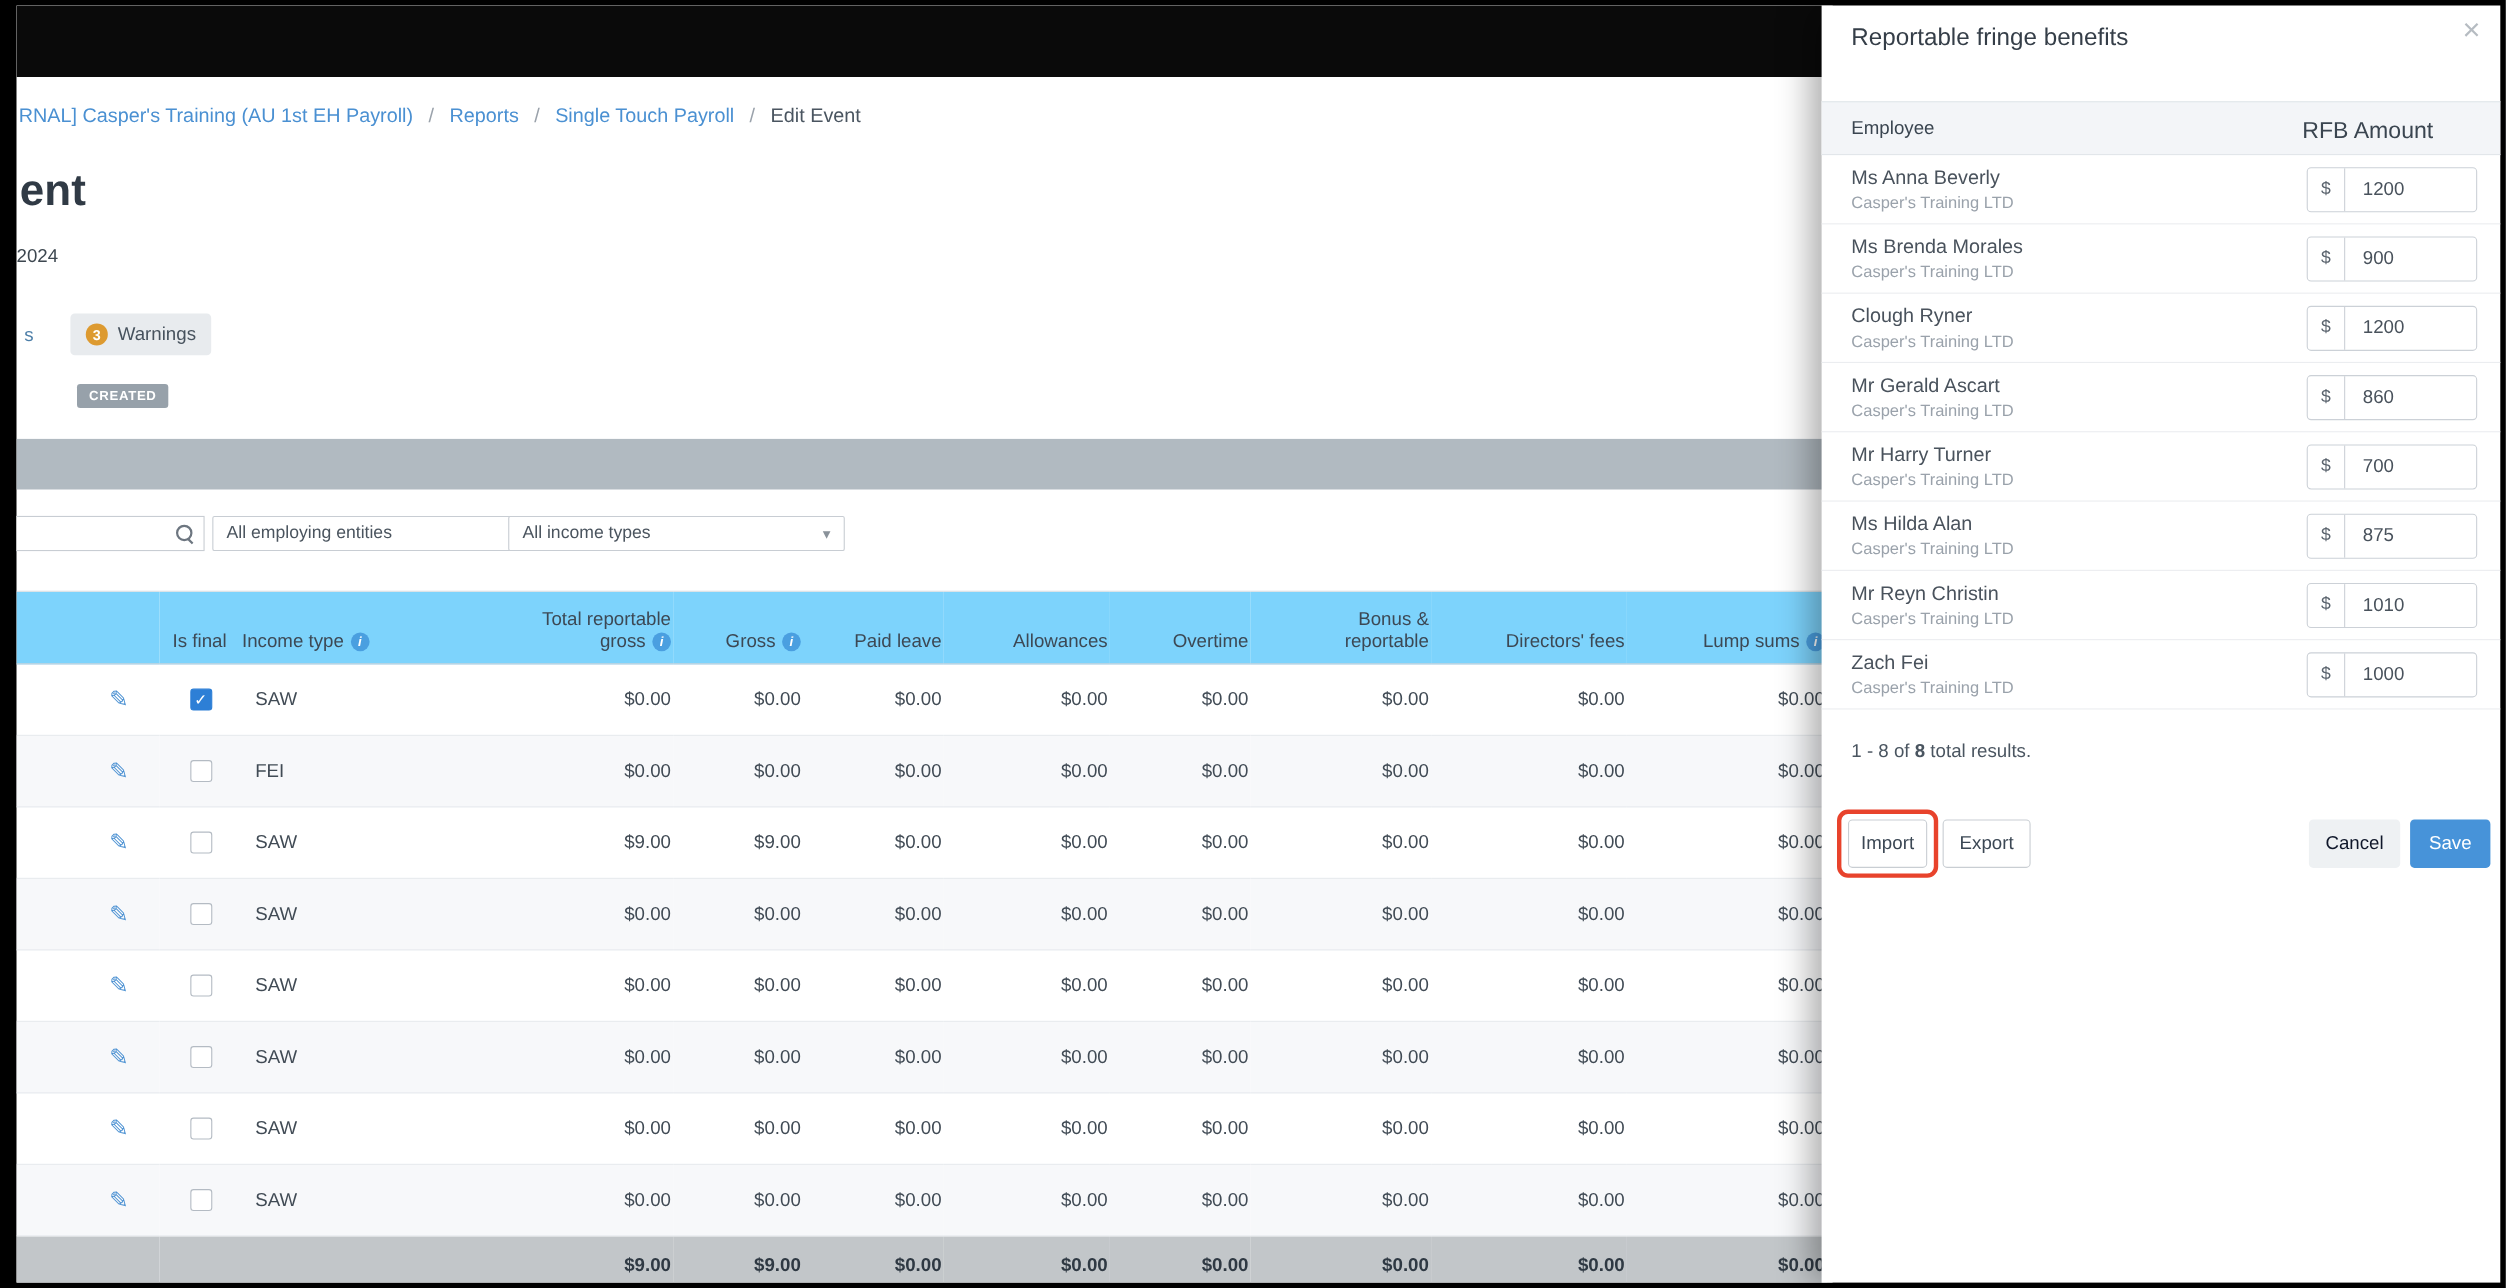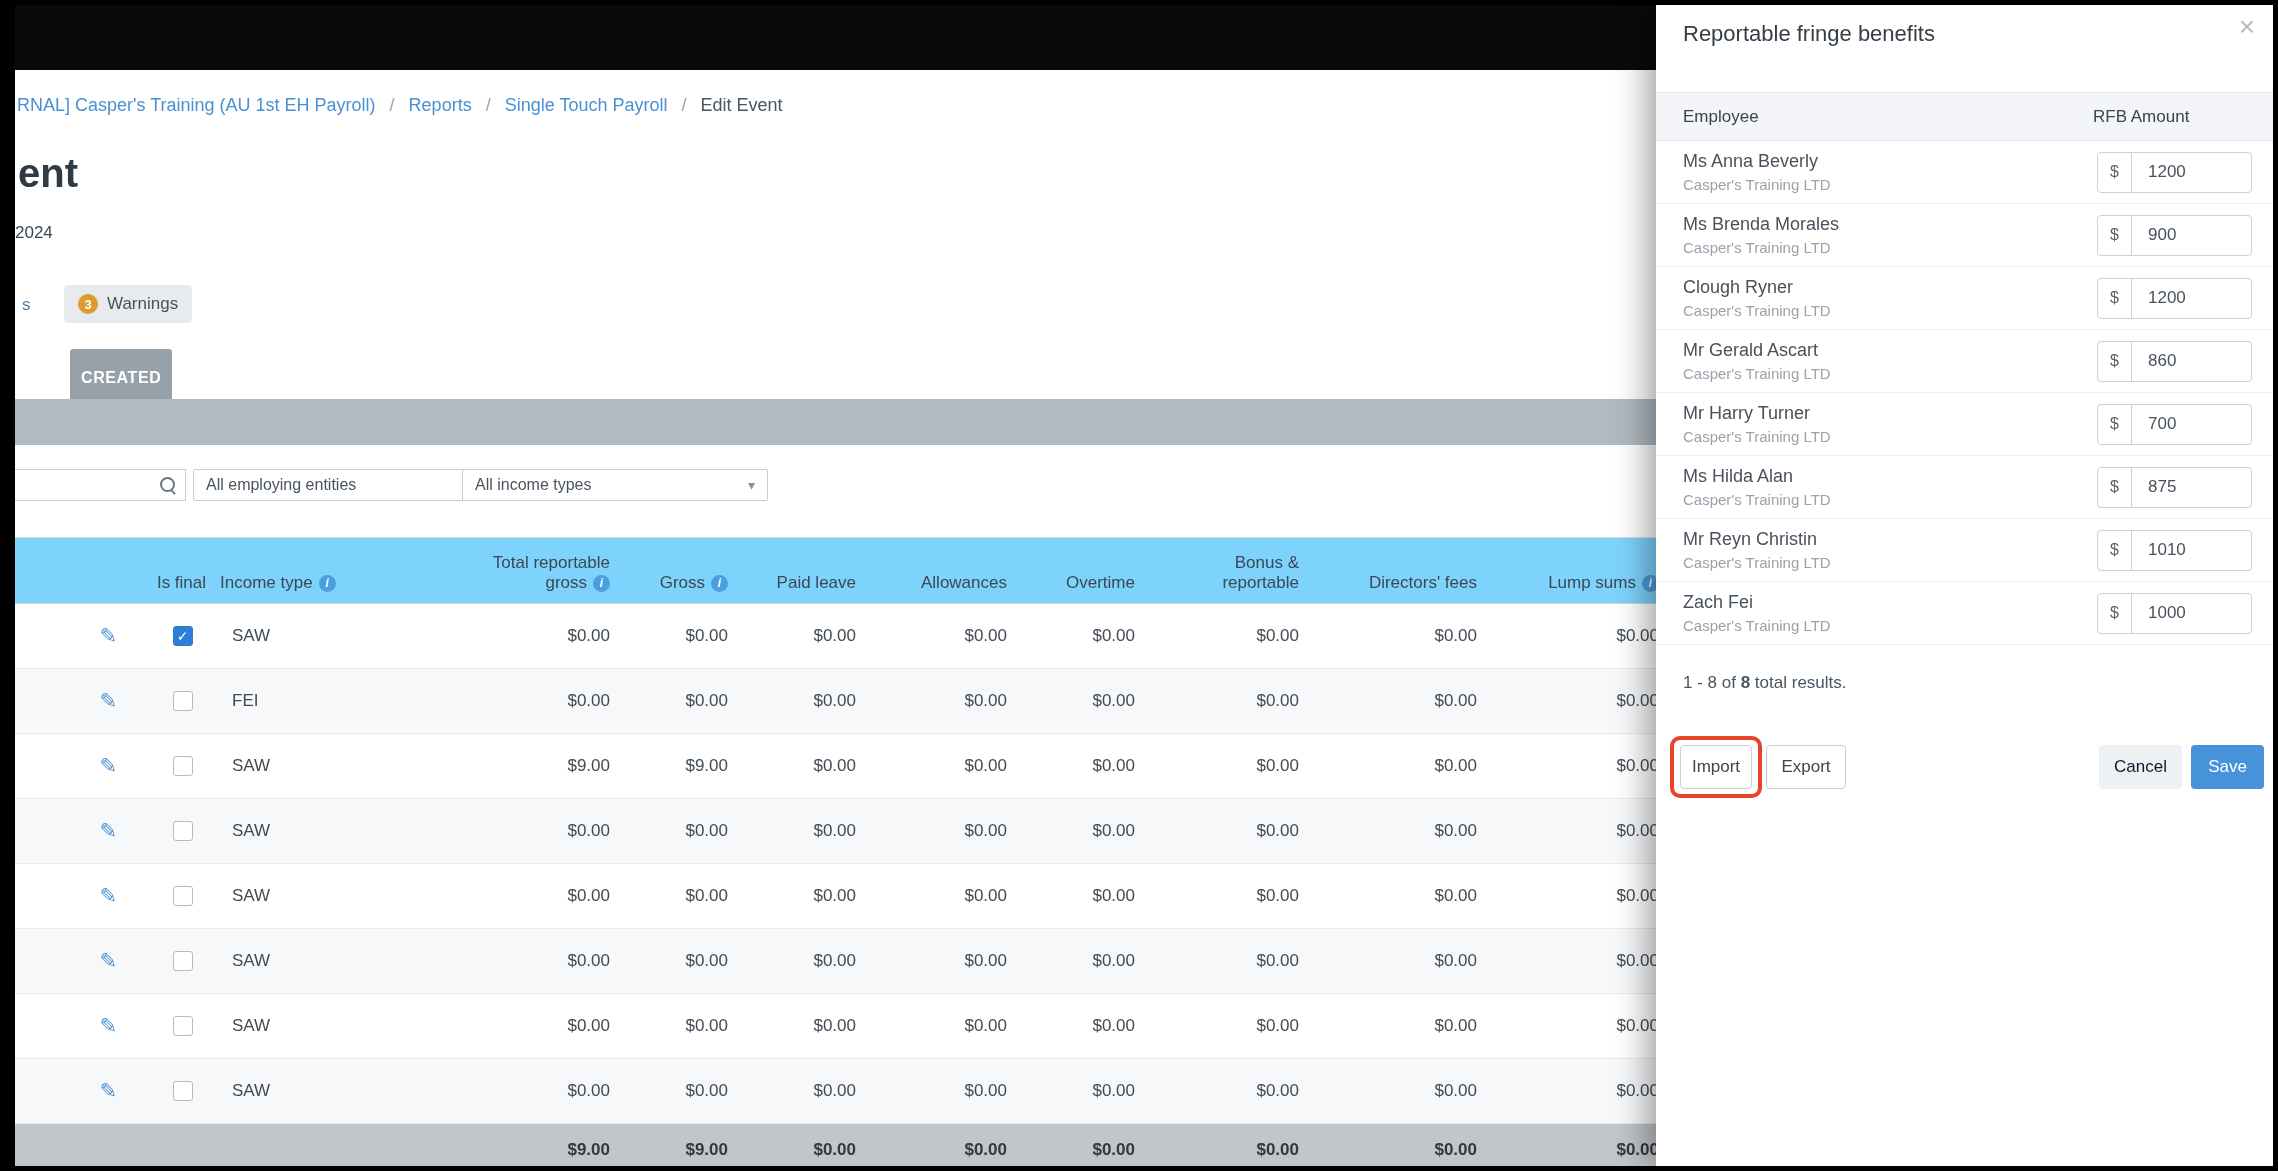--- a/index.html
+++ b/index.html
@@ -16,22 +16,22 @@
   .crumb-current{color:#4a5560;}
   .page-heading{position:absolute;top:146px;left:3px;font-size:40px;font-weight:600;color:#303a45;}
   .date-fragment{position:absolute;top:218px;left:0;font-size:17px;color:#3d4750;}
   .tabs{position:absolute;top:280px;left:0;height:40px;width:100%;}
   .tab-fragment{position:absolute;left:7px;top:10px;font-size:17px;color:#4c7ea8;cursor:pointer;}
   .tab-warnings{position:absolute;left:49px;top:0;height:38px;background:#e8ebee;border-radius:4px;
     display:flex;align-items:center;gap:9px;padding:0 14px;cursor:pointer;box-sizing:border-box;}
   .badge-warning{width:20px;height:20px;border-radius:50%;background:#dd9a30;color:#fff;font-size:13px;
     font-weight:700;display:flex;align-items:center;justify-content:center;}
   .tab-warnings-label{font-size:17px;color:#47525d;}
-  .status-badge{position:absolute;top:344px;left:55px;background:#97a1aa;color:#fff;font-size:16px;
-    font-weight:700;letter-spacing:.6px;padding:20px 11px;border-radius:3px;}
+  .status-badge{position:absolute;top:344px;left:55px;background:#97a1aa;color:#fff;font-size:12px;
+    font-weight:700;letter-spacing:.6px;padding:4px 11px;border-radius:3px;}
   .slate-band{position:absolute;top:394px;left:0;width:100%;height:46px;background:#b1bac1;}
   .search-box{position:absolute;top:464px;left:-8px;width:179px;height:32px;border:1px solid #c8cdd3;
     background:#fff;box-sizing:border-box;}
   .search-box input{border:none;outline:none;width:140px;height:28px;margin:1px 0 0 6px;font-size:16px;
     font-family:inherit;color:#4a545e;background:transparent;}
   .mag{position:absolute;right:10px;top:7px;width:11px;height:11px;border:2px solid #6d7680;border-radius:50%;}
   .mag::after{content:"";position:absolute;width:2px;height:6px;background:#6d7680;left:10px;top:10px;
     transform:rotate(-45deg);}
   .dropdown{position:absolute;top:464px;height:32px;border:1px solid #c8cdd3;background:#fff;box-sizing:border-box;
     display:flex;align-items:center;padding:0 12px;font-size:16px;color:#4a545e;border-radius:2px;cursor:pointer;}
@@ -64,21 +64,21 @@
   .paytable tr.totals td{background:#c2c6c9;font-weight:700;color:#2f3943;height:49px;border-bottom:none;
     border-top:1px solid #aeb3b8;}
   
   .panel{position:absolute;left:1656px;top:5px;width:617px;height:1161px;background:#fff;
     box-shadow:-10px 0 30px rgba(0,0,0,.35);}
   .panel-title{position:absolute;top:16px;left:27px;font-size:22px;color:#353e48;}
   .panel-close{position:absolute;top:6px;right:18px;font-size:28px;color:#b6bcc2;cursor:pointer;}
   .panel-header-row{position:absolute;top:87px;left:0;width:100%;height:49px;background:#f3f5f8;
     border-top:1px solid #e2e6ea;border-bottom:1px solid #e2e6ea;box-sizing:border-box;}
   .ph-employee{position:absolute;left:27px;top:14px;font-size:17px;color:#3a4550;}
-  .ph-amount{position:absolute;left:437px;top:14px;font-size:17px;color:#3a4550;}
+  .ph-amount{position:absolute;left:437px;top:14px;font-size:21px;color:#3a4550;}
   .panel-rows{position:absolute;top:136px;left:0;width:100%;}
   .prow{height:63px;border-bottom:1px solid #ebedf0;display:flex;align-items:center;
     padding:0 21px 0 27px;box-sizing:border-box;}
   .pname{font-size:18px;color:#49525c;}
   .pcompany{font-size:15px;color:#9aa2ab;margin-top:4px;}
   .igroup{margin-left:auto;width:155px;height:41px;border:1px solid #ccd1d7;border-radius:4px;display:flex;
     align-items:stretch;box-sizing:border-box;background:#fff;}
   .prefix{width:33px;border-right:1px solid #ccd1d7;display:flex;align-items:center;justify-content:center;
     color:#5a636d;font-size:16px;}
   .amount-input{border:none;outline:none;flex:1;min-width:0;padding-left:16px;font-size:17px;color:#49525c;

